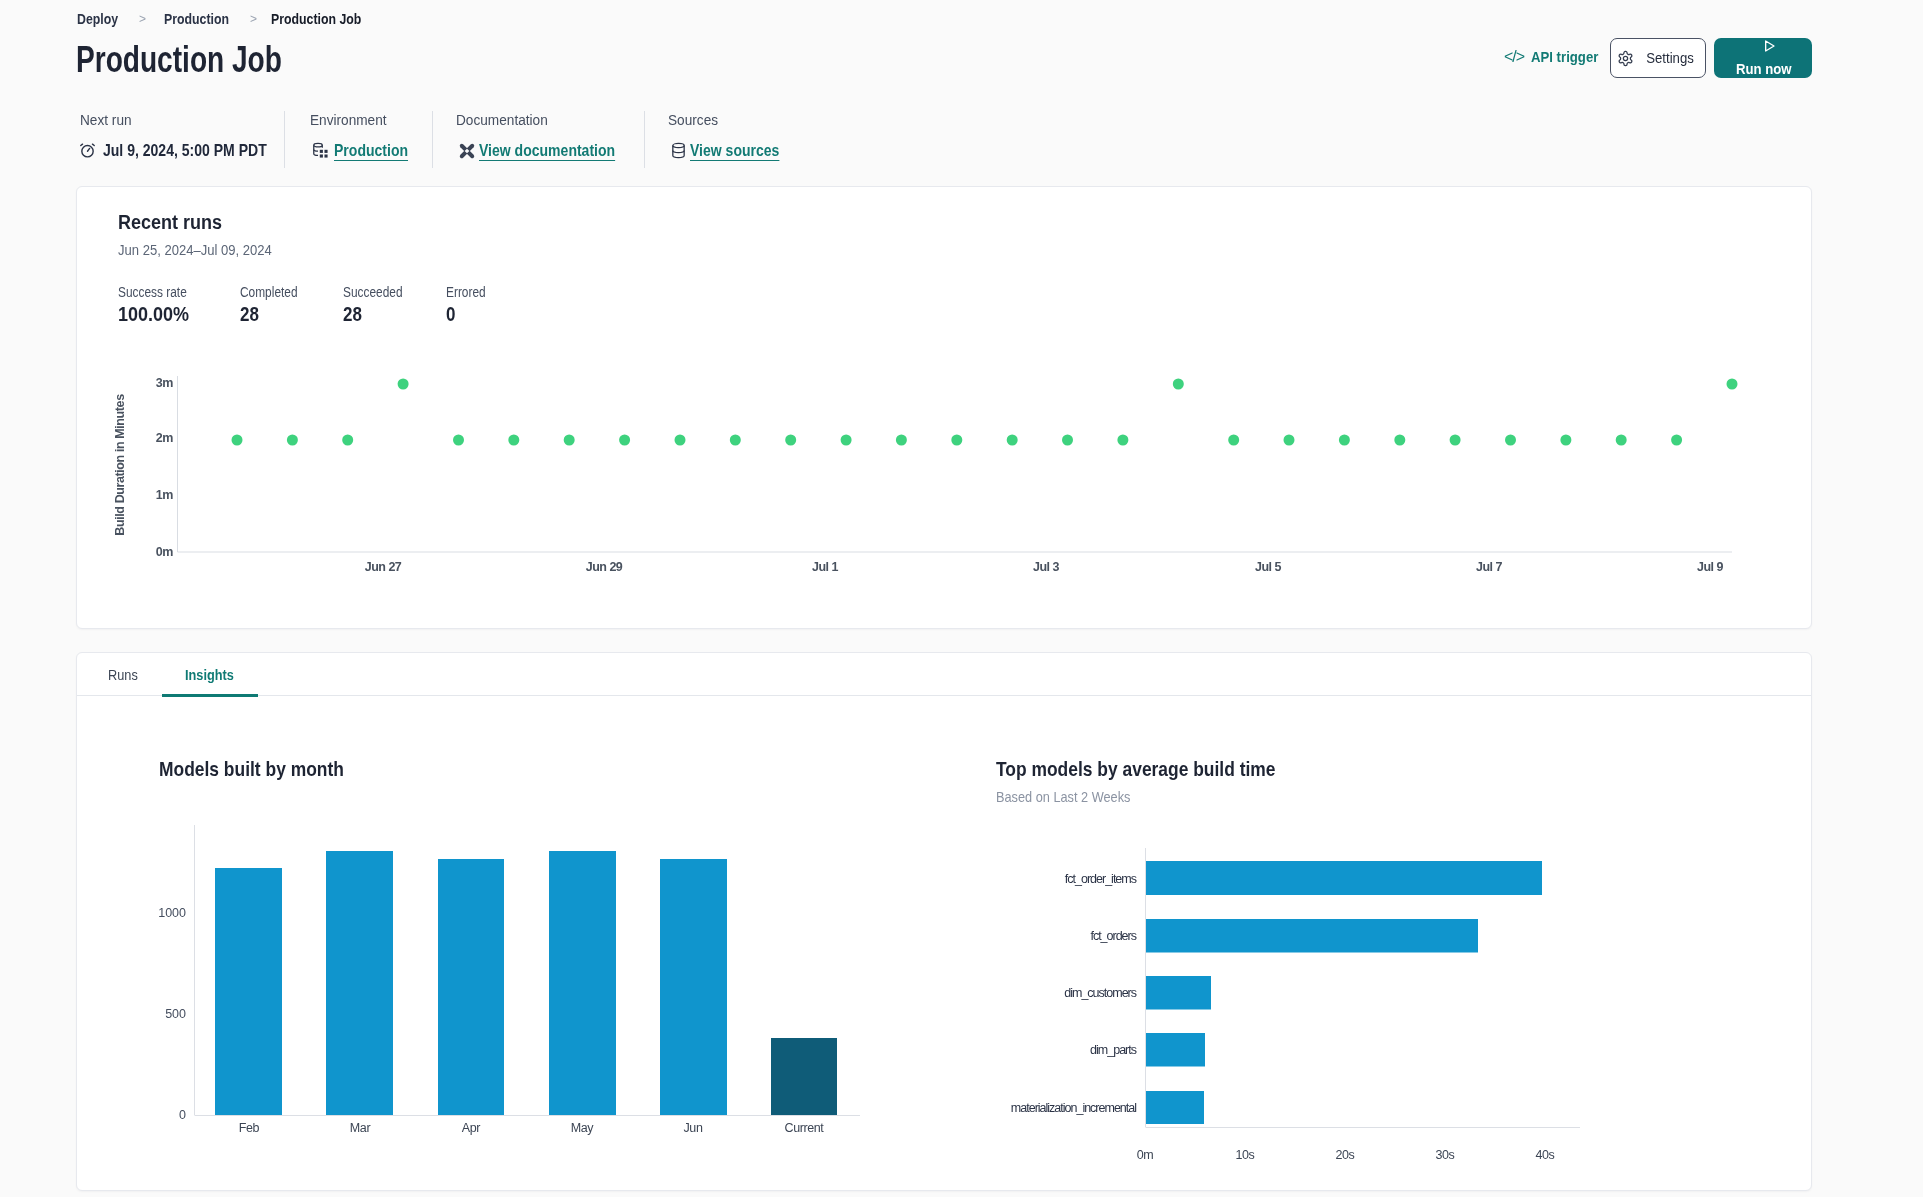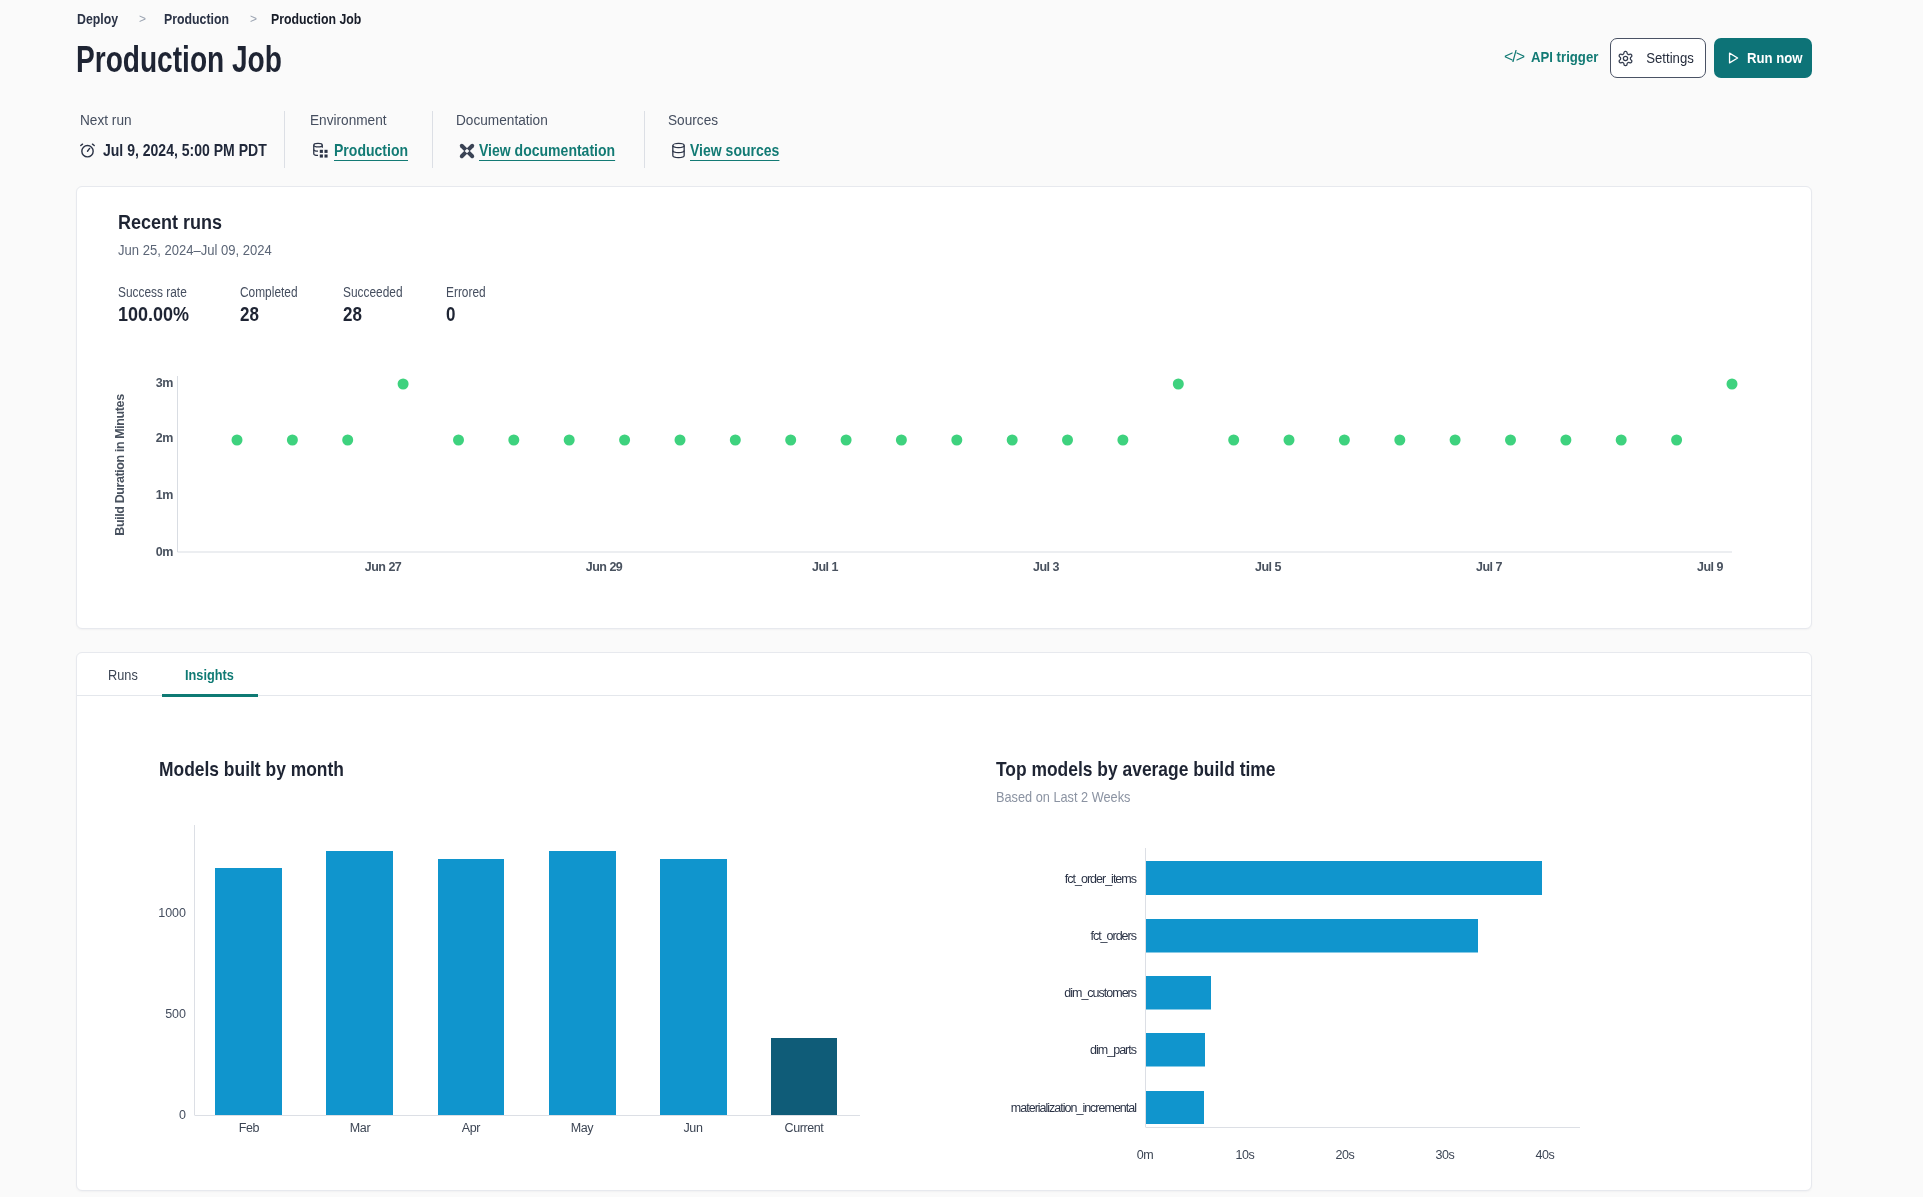--- a/index.html
+++ b/index.html
@@ -26,21 +26,21 @@
   <div class="abs" style="left:1504px; top:48px; font-size:15.5px; font-weight:600;">
     <span class="teal" style="letter-spacing:-1px; font-weight:400; font-size:16px;">&lt;/&gt;</span><span class="teal sx" style="display:inline-block; margin-left:7px;">API trigger</span>
   </div>
   <div class="abs" style="left:1610px; top:38px; width:96px; height:40px; background:#fff; border:1px solid #4a5264; border-radius:7px; display:flex; align-items:center; justify-content:center; gap:8px;">
     <svg width="17" height="17" viewBox="0 0 24 24" fill="none" stroke="#333c4e" stroke-width="1.8" stroke-linecap="round" stroke-linejoin="round">
         <path d="M12.22 2h-.44a2 2 0 0 0-2 2v.18a2 2 0 0 1-1 1.73l-.43.25a2 2 0 0 1-2 0l-.15-.08a2 2 0 0 0-2.73.73l-.22.38a2 2 0 0 0 .73 2.73l.15.1a2 2 0 0 1 1 1.72v.51a2 2 0 0 1-1 1.74l-.15.09a2 2 0 0 0-.73 2.73l.22.38a2 2 0 0 0 2.73.73l.15-.08a2 2 0 0 1 2 0l.43.25a2 2 0 0 1 1 1.73V20a2 2 0 0 0 2 2h.44a2 2 0 0 0 2-2v-.18a2 2 0 0 1 1-1.73l.43-.25a2 2 0 0 1 2 0l.15.08a2 2 0 0 0 2.73-.73l.22-.39a2 2 0 0 0-.73-2.73l-.15-.08a2 2 0 0 1-1-1.74v-.5a2 2 0 0 1 1-1.74l.15-.09a2 2 0 0 0 .73-2.73l-.22-.38a2 2 0 0 0-2.73-.73l-.15.08a2 2 0 0 1-2 0l-.43-.25a2 2 0 0 1-1-1.73V4a2 2 0 0 0-2-2z"></path>
         <circle cx="12" cy="12" r="3"></circle>
       </svg>
     <span style="font-size:15.5px; color:#252c3c; font-weight:400; transform:scaleX(0.85); white-space:nowrap;">Settings</span>
   </div>
-  <div class="abs" style="left:1714px; top:38px; width:98px; height:40px; background:#0d7377; border-radius:7px; display:flex; align-items:center; justify-content:flex-start; padding-left:11px; gap:6px;">
+  <div class="abs" style="left:1714px; top:38px; width:98px; height:40px; background:#0d7377; border-radius:7px; display:flex; align-items:center; justify-content:flex-start; padding-left:11px; gap:6px;flex-direction:column;">
     <svg width="16" height="16" viewBox="0 0 24 24" fill="none" stroke="#ffffff" stroke-width="2" stroke-linejoin="round">
         <path d="M7 4.5 L19.5 12 L7 19.5 Z"></path>
       </svg>
     <span style="font-size:15.5px; color:#fff; font-weight:700; transform:scaleX(0.85); transform-origin:left center; white-space:nowrap;">Run now</span>
   </div>
 
   <div class="abs" style="left:80px; top:111px; font-size:15.5px; color:#454e5f; transform:scaleX(0.88); transform-origin:left top; white-space:nowrap;">Next run</div>
   <div class="abs" style="left:79px; top:142px;">
     <svg width="17" height="17" viewBox="0 0 24 24" fill="none" stroke="#2b3346" stroke-width="2" stroke-linecap="round" stroke-linejoin="round">
         <circle cx="12" cy="13" r="8"></circle>

